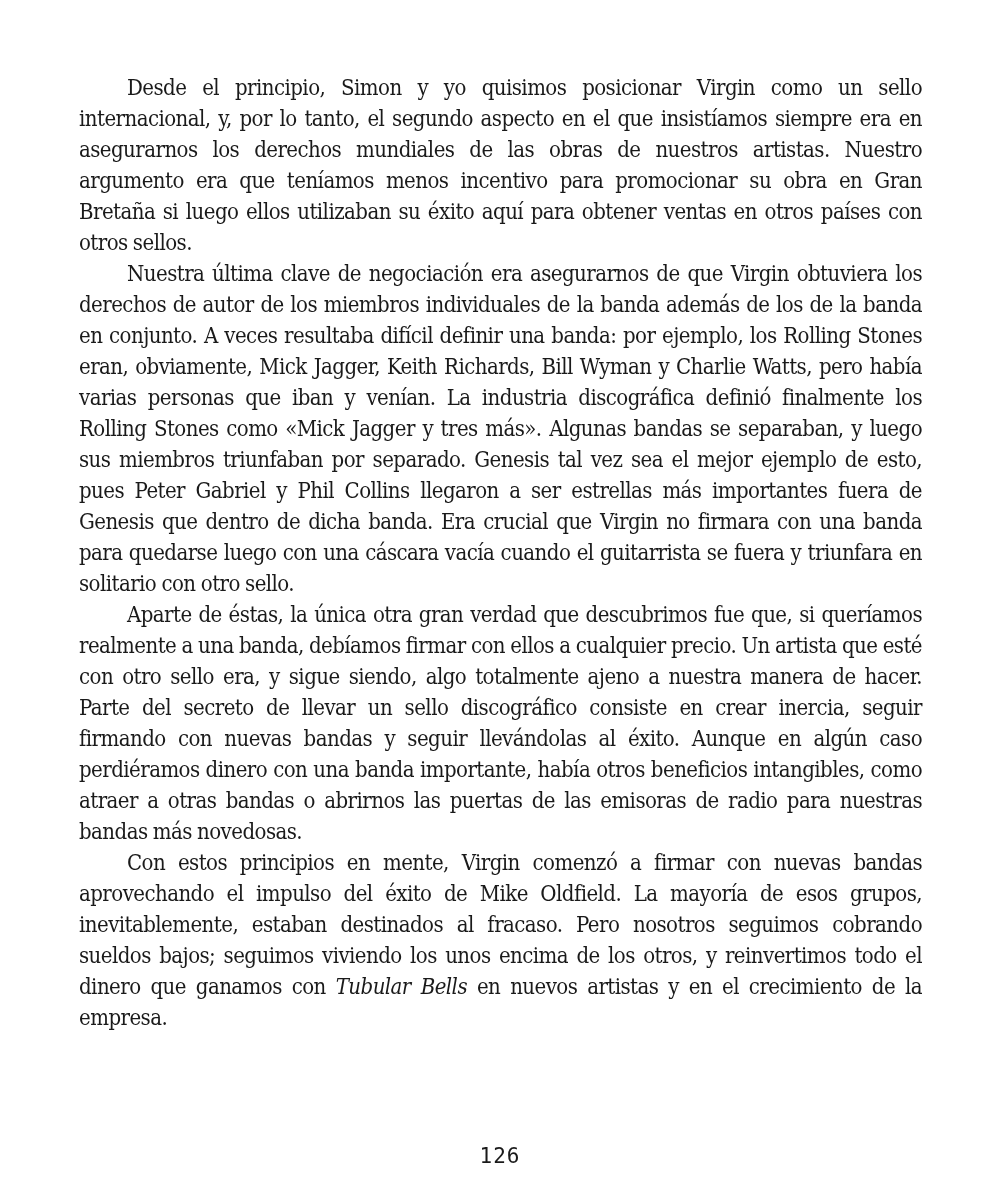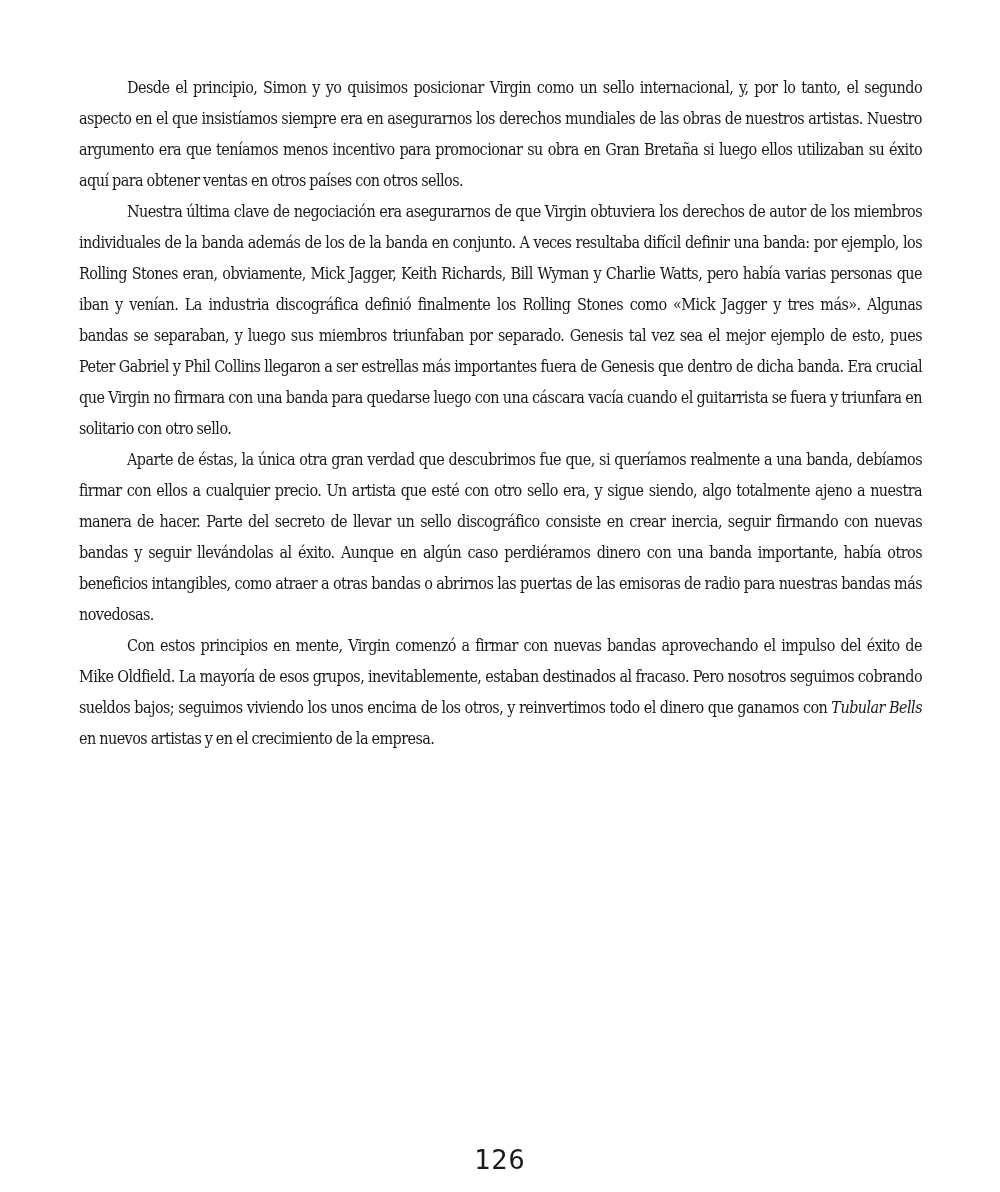--- a/index.html
+++ b/index.html
@@ -18,38 +18,38 @@
     .page {
       position: absolute;
       left: 79px;
       top: 72px;
       width: 843px;
     }
     .para {
       margin: 0;
       text-align: justify;
       text-indent: 48px;
-      font-size: 16px;
+      font-size: 22px;
       line-height: 31px;
       letter-spacing: -0.55px;
       word-spacing: -0.5px;
       font-stretch: condensed;
     }
     .para em {
       font-style: italic;
       margin-top: 18px;
     }
     .page-number {
       position: absolute;
       left: 0;
       width: 1000px;
       top: 1144px;
       text-align: center;
       font-family: "DejaVu Sans Mono", "Liberation Mono", monospace;
-      font-size: 27px;
+      font-size: 21px;
       letter-spacing: 1px;
       color: #1a1a1a;
     }
   </style>
 </head>
 <body>
 
 <div class="page">
   <p class="para">Desde el principio, Simon y yo quisimos posicionar Virgin como un sello internacional, y, por lo tanto, el segundo aspecto en el que insistíamos siempre era en asegurarnos los derechos mundiales de las obras de nuestros artistas. Nuestro argumento era que teníamos menos incentivo para promocionar su obra en Gran Bretaña si luego ellos utilizaban su éxito aquí para obtener ventas en otros países con otros sellos.</p>
   <p class="para">Nuestra última clave de negociación era asegurarnos de que Virgin obtuviera los derechos de autor de los miembros individuales de la banda además de los de la banda en conjunto. A veces resultaba difícil definir una banda: por ejemplo, los Rolling Stones eran, obviamente, Mick Jagger, Keith Richards, Bill Wyman y Charlie Watts, pero había varias personas que iban y venían. La industria discográfica definió finalmente los Rolling Stones como «Mick Jagger y tres más». Algunas bandas se separaban, y luego sus miembros triunfaban por separado. Genesis tal vez sea el mejor ejemplo de esto, pues Peter Gabriel y Phil Collins llegaron a ser estrellas más importantes fuera de Genesis que dentro de dicha banda. Era crucial que Virgin no firmara con una banda para quedarse luego con una cáscara vacía cuando el guitarrista se fuera y triunfara en solitario con otro sello.</p>

